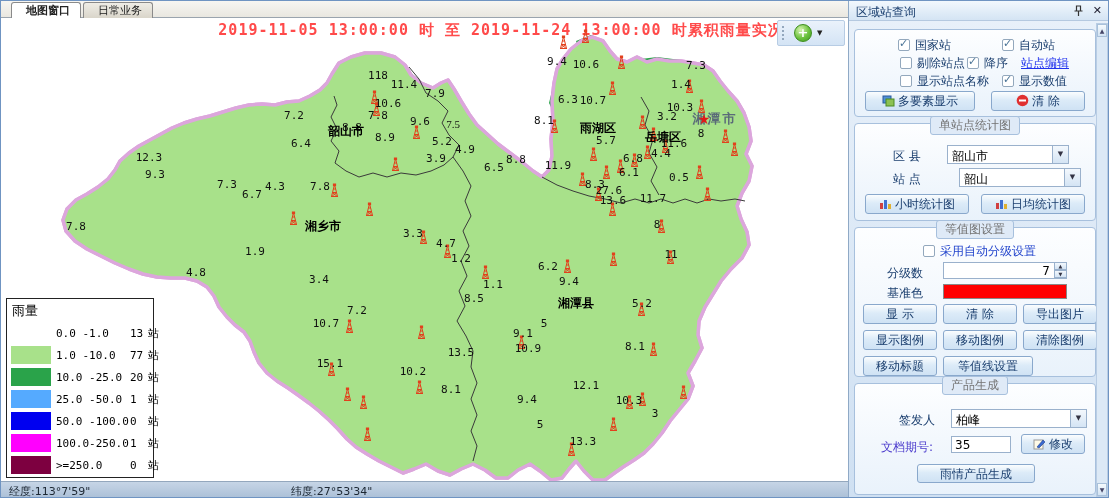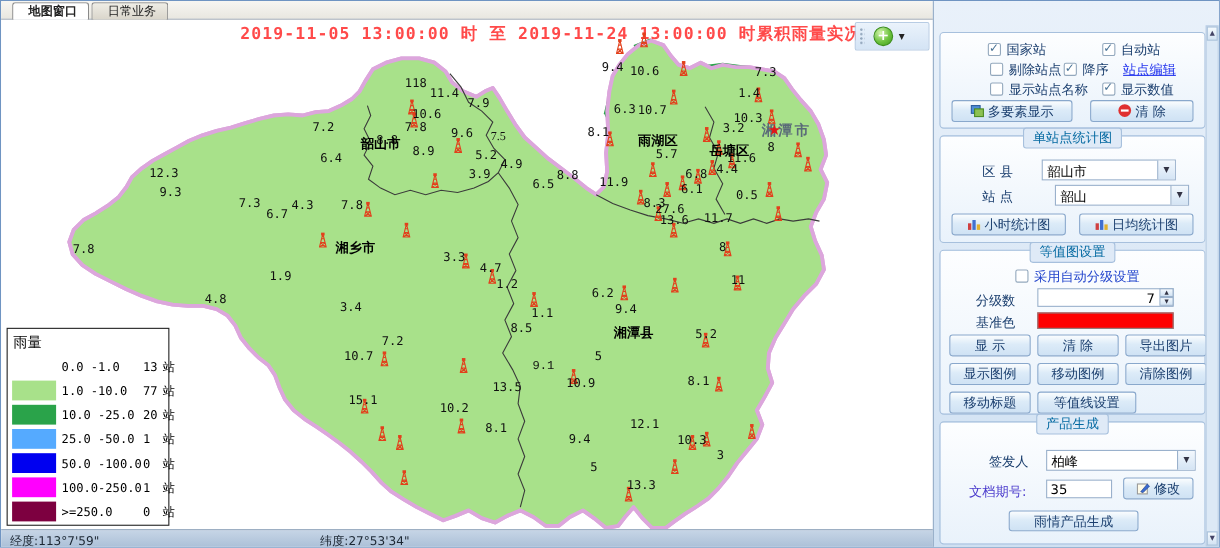--- a/index.html
+++ b/index.html
@@ -35,21 +35,21 @@
   #statusbar{position:absolute;left:0;top:480px;width:847px;height:18px;background:linear-gradient(#c6d5e6,#a9bed6);border-top:1px solid #93a7bd;box-sizing:border-box;font-size:11px;color:#1c2733;}
   #status-lon{position:absolute;left:8px;top:2px;}
   #status-lat{position:absolute;left:290px;top:2px;}
   
   #right-panel{position:absolute;left:847px;top:0;width:262px;height:498px;background:linear-gradient(#e9f1fa,#cfe0f2);border-left:1px solid #8fa9c6;box-sizing:border-box;font-size:12px;color:#1a3e6e;}
   #p-header{position:absolute;left:0;top:0;width:100%;height:20px;background:linear-gradient(#f2f8fd,#d4e4f4);border-bottom:1px solid #b5c9e0;box-sizing:border-box;}
   #p-title{position:absolute;left:7px;top:3px;font-size:12px;color:#1a3e6e;}
   #p-pin{position:absolute;right:26px;top:4px;width:11px;height:12px;}
   #p-close{position:absolute;right:8px;top:3px;font-size:11px;font-weight:bold;color:#223;}
   .groupbox{position:absolute;left:5px;width:240px;background:linear-gradient(#fdfeff,#e9f2fb);border:1px solid #a7c0dd;border-radius:4px;}
-  .gtitle{position:absolute;top:-8px;left:50%;transform:translateX(-50%);background:#dfeaf7;border:1px solid #a7c0dd;border-radius:3px;padding:0 8px;font-size:12px;color:#0369a1;white-space:nowrap;}
+  .gtitle{position:absolute;top:-8px;left:50%;transform:translateX(-50%);background:#dfeaf7;border:1px solid #a7c0dd;border-radius:3px;padding:0 8px;font-size:12px;color:#737373;white-space:nowrap;}
   .cb{position:absolute;width:12px;height:12px;border:1px solid #93a8bd;background:#fff;box-sizing:border-box;border-radius:2px;}
   .cb.checked::after{content:"✓";position:absolute;left:0px;top:-3px;font-size:11px;font-weight:bold;color:#4a7396;}
   .cblbl{position:absolute;white-space:nowrap;color:#1a3e6e;}
   .plink{position:absolute;color:#2233ee;text-decoration:underline;white-space:nowrap;}
   .pbtn{position:absolute;height:20px;border:1px solid #89a8cc;border-radius:3px;background:linear-gradient(#fbfdfe,#dcebf8 45%,#cfe2f4);color:#1a3e6e;font-size:12px;text-align:center;line-height:18px;box-sizing:border-box;white-space:nowrap;}
   .pbtn .bicon{display:inline-block;vertical-align:-2px;margin-right:3px;}
   .plabel{position:absolute;white-space:nowrap;color:#1a3e6e;}
   .sel{position:absolute;height:19px;background:#fff;border:1px solid #9ab1cc;box-sizing:border-box;}
   .sel-text{position:absolute;left:4px;top:2px;font-size:12px;color:#000;white-space:nowrap;}
   .sel-arrow{position:absolute;right:0;top:0;width:16px;height:17px;background:linear-gradient(#f3f8fd,#d4e4f4);border-left:1px solid #9ab1cc;text-align:center;font-size:7px;line-height:16px;color:#334;box-sizing:border-box;}
@@ -479,21 +479,21 @@
           <span class="mval" style="left: 460px; top: 241px;">1.2</span>
           <span class="mval" style="left: 492px; top: 267px;">1.1</span>
           <span class="mval" style="left: 473px; top: 281px;">8.5</span>
           <span class="mval" style="left: 547px; top: 249px;">6.2</span>
           <span class="mval" style="left: 568px; top: 264px;">9.4</span>
           <span class="mval" style="left: 356px; top: 293px;">7.2</span>
           <span class="mval" style="left: 325px; top: 306px;">10.7</span>
           <span class="mval" style="left: 329px; top: 346px;">15.1</span>
           <span class="mval" style="left: 412px; top: 354px;">10.2</span>
           <span class="mval" style="left: 460px; top: 335px;">13.5</span>
-          <span class="mval" style="left: 493px; top: 316px; font-family: Liberation Mono, monospace;">9.1</span>
+          <span class="mval" style="left: 522px; top: 316px;">9.1</span>
           <span class="mval" style="left: 527px; top: 331px;">10.9</span>
           <span class="mval" style="left: 450px; top: 372px;">8.1</span>
           <span class="mval" style="left: 526px; top: 382px;">9.4</span>
           <span class="mval" style="left: 543px; top: 306px;">5</span>
           <span class="mval" style="left: 539px; top: 407px;">5</span>
           <span class="mval" style="left: 585px; top: 368px;">12.1</span>
           <span class="mval" style="left: 582px; top: 424px;">13.3</span>
           <span class="mval" style="left: 628px; top: 383px;">10.3</span>
           <span class="mval" style="left: 654px; top: 396px;">3</span>
           <span class="rlabel" style="left: 345px; top: 113px;">韶山市</span>
@@ -554,20 +554,29 @@
       </div>
     </div>
 
     <div id="statusbar">
       <span id="status-lon">经度:113°7'59"</span>
       <span id="status-lat">纬度:27°53'34"</span>
     </div>
   </div>
 
   <div id="right-panel">
+    <div id="p-header">
+      <span id="p-title">区域站查询</span>
+      <span id="p-pin">
+        <svg width="11" height="12" viewBox="0 0 11 12">
+            <path d="M3.5 1 h4 v5 h-4 z M5.5 6 v5 M1.5 6 h8" stroke="#333" stroke-width="1.2" fill="none"></path>
+          </svg>
+      </span>
+      <span id="p-close">✕</span>
+    </div>
 
     <div class="groupbox" style="top:28px;height:86px;">
       <span class="cb checked" style="left:43px;top:9px;"></span>
       <span class="cblbl" style="left:60px;top:7px;">国家站</span>
       <span class="cb checked" style="left:147px;top:9px;"></span>
       <span class="cblbl" style="left:164px;top:7px;">自动站</span>
 
       <span class="cb" style="left:45px;top:27px;"></span>
       <span class="cblbl" style="left:62px;top:25px;">剔除站点</span>
       <span class="cb checked" style="left:112px;top:27px;"></span>

